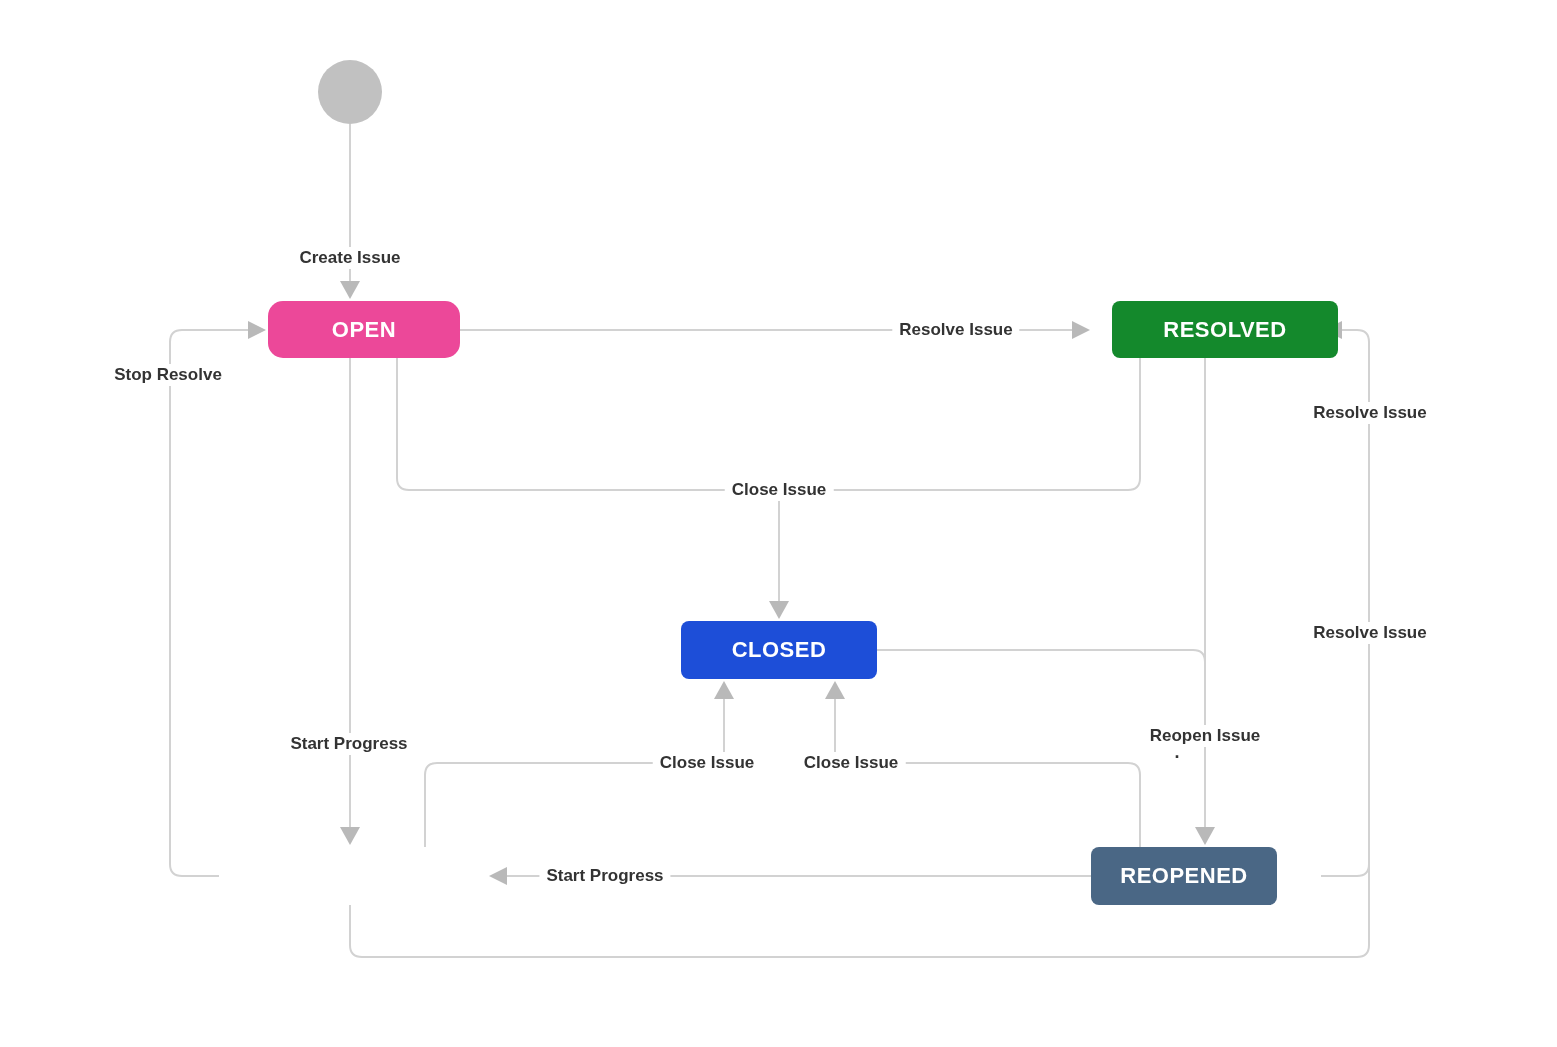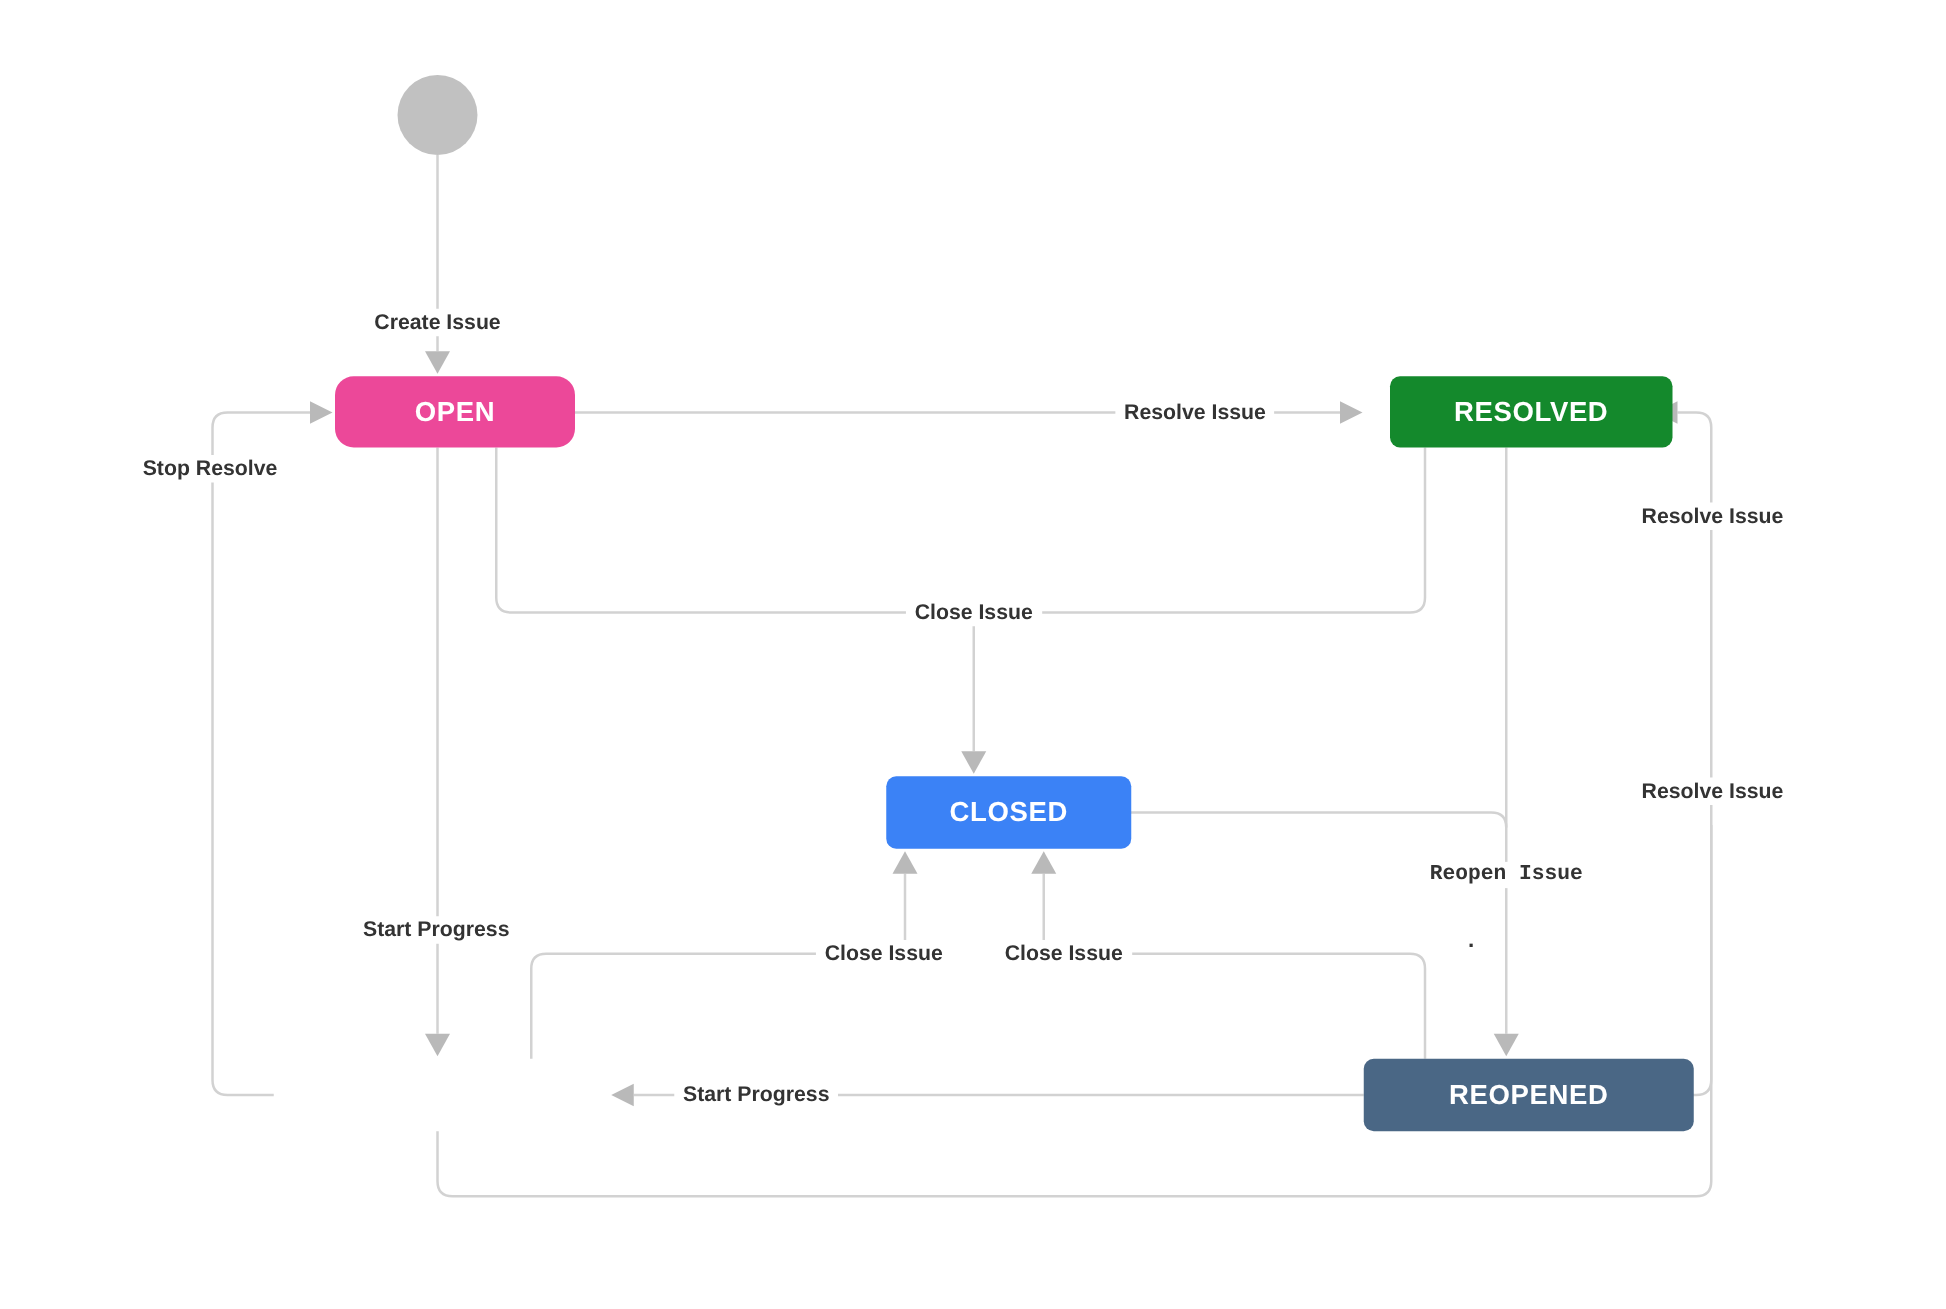--- a/index.html
+++ b/index.html
@@ -109,38 +109,38 @@
     <path d="M 350 905 L 350 945 Q 350 957 362 957 L 1357 957 Q 1369 957 1369 945 L 1369 660"></path>
   </svg>
 
   <div class="elabel" style="left:350px; top:258px;">Create Issue</div>
   <div class="elabel" style="left:956px; top:330px;">Resolve Issue</div>
   <div class="elabel" style="left:168px; top:375px;">Stop Resolve</div>
   <div class="elabel" style="left:779px; top:490px;">Close Issue</div>
   <div class="elabel" style="left:349px; top:744px;">Start Progress</div>
   <div class="elabel" style="left:707px; top:763px;">Close Issue</div>
   <div class="elabel" style="left:851px; top:763px;">Close Issue</div>
-  <div class="elabel" style="left:1205px; top:700px;font-family:Liberation Mono, monospace;">Reopen Issue</div>
+  <div class="elabel" style="left:1205px; top:736px;">Reopen Issue</div>
   <div class="elabel dot" style="left:1177px; top:752px;">.</div>
   <div class="elabel" style="left:605px; top:876px;">Start Progress</div>
   <div class="elabel" style="left:1370px; top:413px;">Resolve Issue</div>
   <div class="elabel" style="left:1370px; top:633px;">Resolve Issue</div>
 
   <div class="start-node" style="left: 318px; top: 60px; width: 64px; height: 64px; background-color: rgb(193, 193, 193);"></div>
 
   <div class="node" style="left: 268px; top: 301px; width: 192px; height: 57px; background-color: #ec4899; color: rgb(255, 255, 255); border-radius: 15px;">
     <span>OPEN</span>
   </div>
 
   <div class="node" style="left: 1092px; top: 301px; width: 226px; height: 57px; background-color: rgb(20, 137, 44); color: rgb(255, 255, 255); margin-left: 20px;">
     <span>RESOLVED</span>
   </div>
 
-  <div class="node" style="left: 681px; top: 621px; width: 196px; height: 58px; background-color: #3b82f6; color: rgb(255, 255, 255); margin-left: 28px;">
+  <div class="node" style="left: 681px; top: 621px; width: 196px; height: 58px; background-color: #1d4ed8; color: rgb(255, 255, 255);">
     <span>CLOSED</span>
   </div>
 
 
-  <div class="node" style="left: 1091px; top: 847px; width: 264px; height: 58px; background-color: rgb(74, 103, 133); color: rgb(255, 255, 255);">
+  <div class="node" style="left: 1091px; top: 847px; width: 186px; height: 58px; background-color: rgb(74, 103, 133); color: rgb(255, 255, 255);">
     <span>REOPENED</span>
   </div>
 
 </div>
 
 </body></html>

